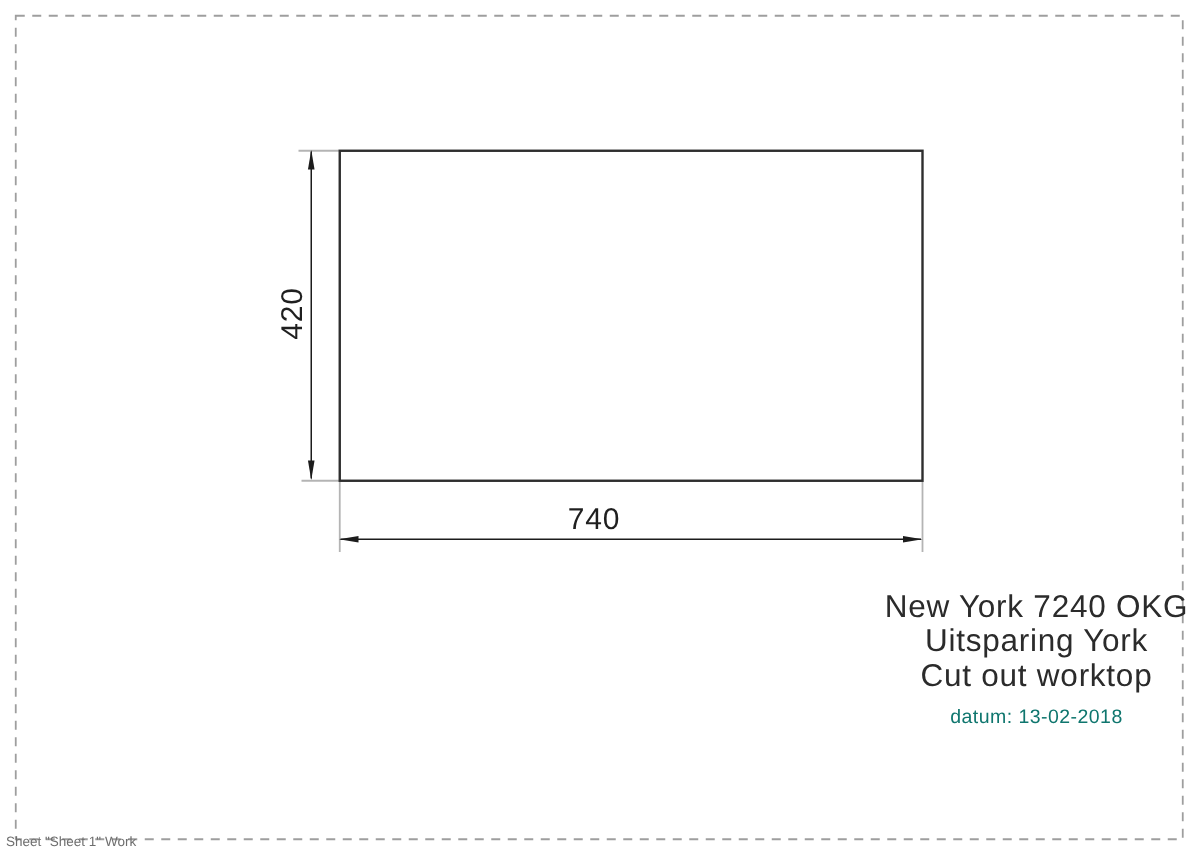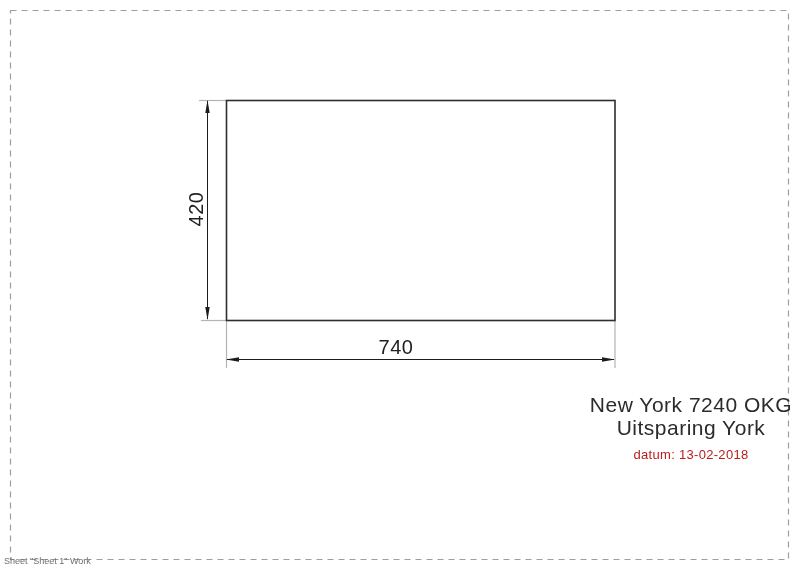--- a/index.html
+++ b/index.html
@@ -52,21 +52,21 @@
   .title-block .title-line {
     font-size: 21px;
     line-height: 23px;
     letter-spacing: 0.5px;
   }
   .title-block .date-line {
     margin-top: 8px;
     font-size: 13px;
     line-height: 16px;
     letter-spacing: 0.3px;
-    color: #b91c1c;
+    color: #0f766e;
   }
   .sheet-name {
     position: absolute;
     left: 4px;
     top: 555px;
     font-size: 9px;
     line-height: 12px;
     color: #6e6e6e;
     white-space: nowrap;
   }
@@ -96,18 +96,19 @@
     <polygon points="615,359.5 602,357.3 602,361.7" fill="#1c1c1c"></polygon>
   </svg>
 
   <span class="dim-label vertical">420</span>
 
   <span class="dim-label horizontal">740</span>
 
   <div class="title-block">
     <div class="title-line">New York 7240 OKG</div>
     <div class="title-line">Uitsparing York</div>
+    <div class="title-line">Cut out worktop</div>
     <div class="date-line">datum: 13-02-2018</div>
   </div>
 
   <div class="sheet-name">Sheet "Sheet 1" Work</div>
 
 </div>
 
 </body></html>

